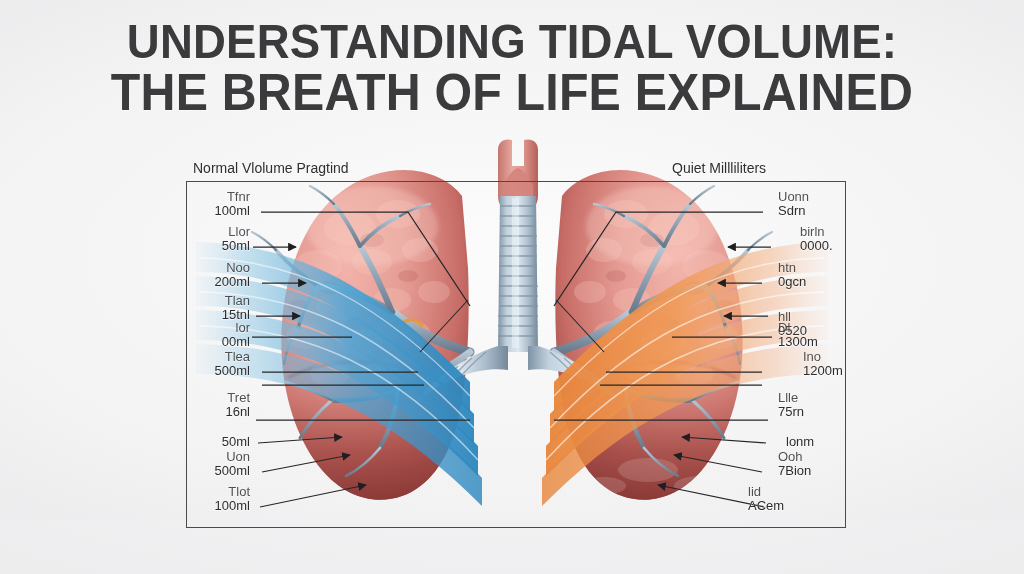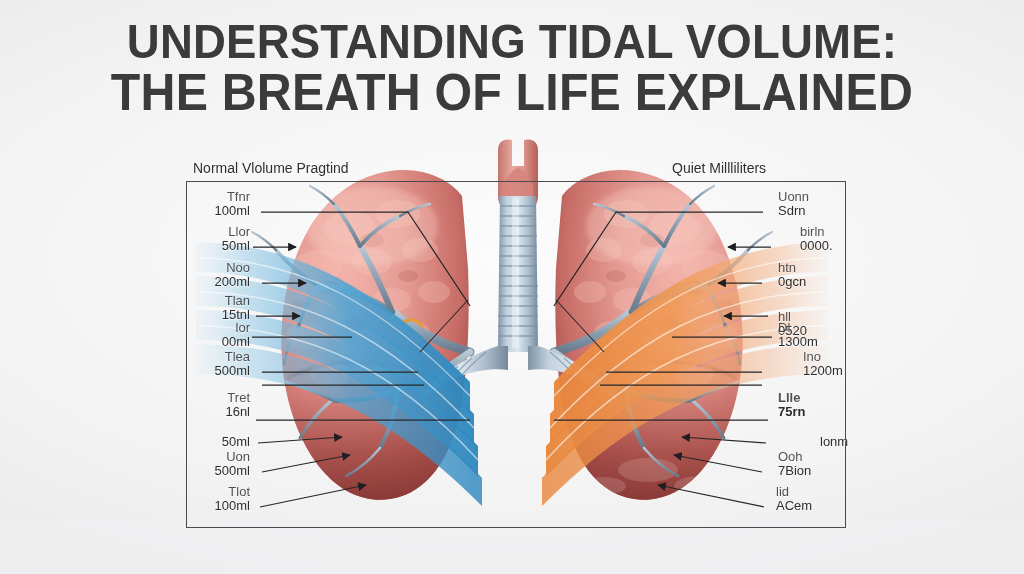--- a/index.html
+++ b/index.html
@@ -452,32 +452,32 @@
         <span class="l2">0520</span>
       </div>
       <div class="lab lab-right" style="left: 778px; width: 110px; top: 321px;">
         <span class="l1">Dl</span>
         <span class="l2">1300m</span>
       </div>
       <div class="lab lab-right" style="left: 778px; width: 110px; top: 350px; margin-left: 25px;">
         <span class="l1">Ino</span>
         <span class="l2">1200m</span>
       </div>
-      <div class="lab lab-right" style="left: 778px; width: 110px; top: 391px; font-weight: bold;">
+      <div class="lab lab-right" style="left: 778px; width: 110px; top: 391px;">
         <span class="l1">Llle</span>
         <span class="l2">75rn</span>
       </div>
-      <div class="lab lab-right" style="left: 820px; width: 110px; top: 435px;">
+      <div class="lab lab-right" style="left: 786px; width: 110px; top: 435px;">
         <span class="l2">lonm</span>
       </div>
       <div class="lab lab-right" style="left: 778px; width: 110px; top: 450px;">
         <span class="l1">Ooh</span>
         <span class="l2">7Bion</span>
       </div>
-      <div class="lab lab-right" style="left: 776px; width: 110px; top: 485px;">
+      <div class="lab lab-right" style="left: 748px; width: 110px; top: 485px;">
         <span class="l1">lid</span>
         <span class="l2">ACem</span>
       </div>
     </div>
 
   <div id="title-block">
     <span class="title-line" id="title-line-1">Understanding Tidal Volume:</span>
     <span class="title-line" id="title-line-2">The Breath of Life Explained</span>
   </div>
 

